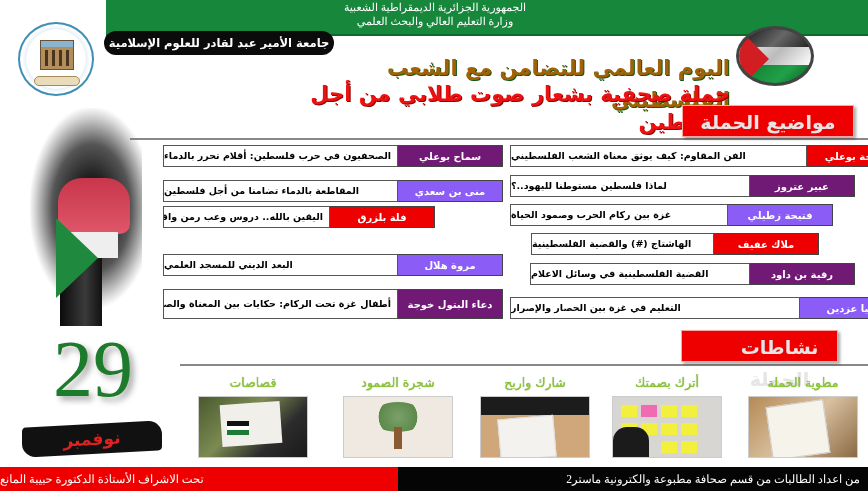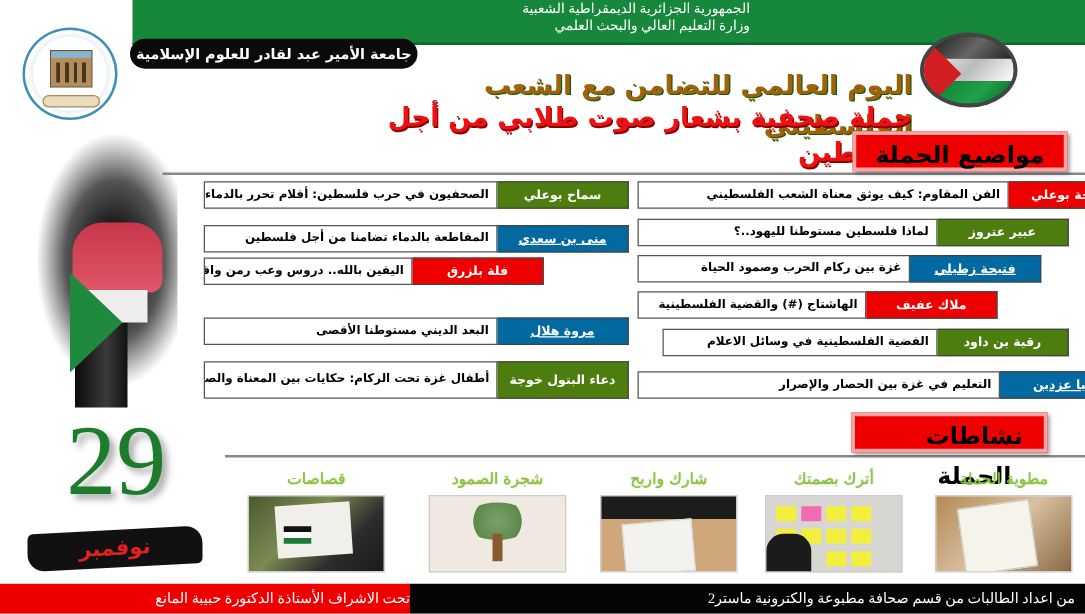--- a/index.html
+++ b/index.html
@@ -1,52 +1,52 @@
 <!DOCTYPE html>
 <html><head>
 <meta charset="utf-8">
 <style>
   * { box-sizing: border-box; margin: 0; padding: 0; }
   html, body { width: 868px; height: 491px; overflow: hidden; background: #fff; }
   body { font-family: "DejaVu Sans", sans-serif; position: relative; direction: ltr; }
 
   .gov-bar { position: absolute; left: 106px; top: 0; width: 762px; height: 36px; background: #16873b; border-bottom: 2px solid #0d6a2b; }
   .gov-text { position: absolute; left: 270px; top: 0; width: 330px; text-align: center; color: #fff; font-size: 11px; line-height: 14px; direction: rtl; font-family: "Liberation Serif", serif; }
-  .gov-text div { height: 14px; text-align: right; }
+  .gov-text div { height: 14px; }
 
   .univ-pill { position: absolute; left: 104px; top: 31px; width: 230px; height: 24px; background: #0b0b0b; border-radius: 12px; color: #fff; font-size: 11.5px; font-weight: bold; text-align: center; line-height: 24px; direction: rtl; }
 
   .logo { position: absolute; left: 18px; top: 22px; width: 76px; height: 74px; border-radius: 50%; border: 2px solid #3e8fb5; background: radial-gradient(circle, #fff 58%, #e8f2f7 60%, #fff 68%); }
   .logo .building { position: absolute; left: 20px; top: 16px; width: 34px; height: 30px; background: linear-gradient(#8ab4cf 0 20%, #b38e5d 20% 100%); border: 1px solid #6b5134; }
   .logo .building::before { content:""; position:absolute; left:4px; top:9px; width:24px; height:16px; background: repeating-linear-gradient(90deg, #4a3420 0 3px, #b38e5d 3px 7px); }
   .logo .banner { position: absolute; left: 14px; top: 52px; width: 46px; height: 10px; border-radius: 6px; background: #e9dcbb; border: 1px solid #a58b58; }
 
   .flag-badge { position: absolute; left: 736px; top: 26px; width: 78px; height: 60px; border-radius: 50%; background: #222; border: 3px solid #444; overflow: hidden; }
   .flag-badge .stripe { position: absolute; left: 0; width: 100%; height: 33.4%; }
   .flag-badge .s1 { top: 0; background: linear-gradient(135deg, #111, #666 55%, #222); }
   .flag-badge .s2 { top: 33.3%; background: linear-gradient(135deg, #eee, #bbb 50%, #fff); }
   .flag-badge .s3 { top: 66.6%; background: linear-gradient(135deg, #0c7a2a, #21a04a 60%, #0a5d20); }
   .flag-badge .tri { position: absolute; left: 0; top: 0; width: 0; height: 0; border-top: 30px solid transparent; border-bottom: 30px solid transparent; border-left: 30px solid #d21d22; }
 
   .title { position: absolute; left: 300px; top: 52px; width: 430px; text-align: right; direction: rtl; color: #a16207; font-size: 21px; font-weight: bold; line-height: 32px; text-shadow: 1px 1px 0 #0f5a16; }
   .subtitle { position: absolute; left: 296px; top: 80px; width: 434px; text-align: right; direction: rtl; color: #ee1111; font-size: 21px; font-weight: bold; line-height: 28px; text-shadow: 1px 1px 0 #8a0000; }
 
-  .section-head { position: absolute; height: 32px; background: #ee0000; color: #000000; font-weight: bold; font-size: 19px; text-align: center; line-height: 32px; direction: rtl; border: 3px solid #fca5a5; box-shadow: 2px 2px 3px rgba(0,0,0,.35); }
+  .section-head { position: absolute; height: 32px; background: #ee0000; color: #e5e5e5; font-weight: bold; font-size: 19px; text-align: center; line-height: 32px; direction: rtl; border: 1px solid #fca5a5; box-shadow: 2px 2px 3px rgba(0,0,0,.35); }
   .sh-topics { left: 682px; top: 105px; width: 172px; }
   .sh-acts { left: 681px; top: 330px; width: 157px; padding-left: 40px; }
   .section-line { position: absolute; height: 2px; background: #888; }
   .sl1 { left: 130px; top: 138px; width: 738px; }
   .sl2 { left: 180px; top: 364px; width: 688px; }
 
   .topic-row { position: absolute; height: 22px; display: flex; direction: ltr; }
-  .topic-row .t-title { flex: 1; border: 1.5px solid #555; background: #fff; color: #000; font-size: 9.5px; font-weight: bold; direction: rtl; text-align: right; padding-right: 6px; line-height: 19px; white-space: nowrap; overflow: hidden; }
+  .topic-row .t-title { flex: 1; border: 1.5px solid #555; background: #fff; color: #000; font-size: 9.5px; font-weight: bold; direction: rtl; text-align: left; padding-right: 6px; line-height: 19px; white-space: nowrap; overflow: hidden; }
   .topic-row .t-name { width: 105px; color: #fff; font-size: 10px; font-weight: bold; text-align: center; line-height: 22px; direction: rtl; border: 1px solid #444; border-left: none; }
   .bg-red { background: #ee0000; }
-  .bg-green { background: #4d7c0f; }
-  .bg-black { background: #0369a1; text-decoration: underline; }
+  .bg-green { background: #701a75; }
+  .bg-black { background: #8b5cf6; }
 
   .fist { position: absolute; left: 30px; top: 108px; width: 112px; height: 220px; }
   .fist .splash { position: absolute; left: 0; top: 0; width: 112px; height: 200px; background: radial-gradient(ellipse at 55% 50%, #1a1a1a 20%, #555 45%, rgba(120,120,120,.3) 65%, transparent 72%); }
   .fist .hand { position: absolute; left: 28px; top: 70px; width: 72px; height: 56px; background: linear-gradient(180deg, #c8364a, #e0566a); border-radius: 24px 24px 10px 10px; }
   .fist .white { position: absolute; left: 28px; top: 124px; width: 60px; height: 26px; background: #eee; }
   .fist .arm { position: absolute; left: 30px; top: 148px; width: 42px; height: 70px; background: linear-gradient(90deg, #0b0b0b, #3a3a3a 60%, #111); }
   .fist .green { position: absolute; left: 26px; top: 110px; width: 0; height: 0; border-top: 40px solid transparent; border-bottom: 40px solid transparent; border-left: 42px solid #1f8a3d; }
 
   .date-num { position: absolute; left: 38px; top: 324px; width: 110px; text-align: center; color: #1d7b2c; font-family: "Liberation Serif", serif; font-size: 80px; line-height: 90px; text-shadow: 4px 4px 6px rgba(0,0,0,.35); }
   .date-band { position: absolute; left: 22px; top: 424px; width: 140px; height: 30px; background: #111; border-radius: 4px 14px 4px 14px; color: #e32020; font-size: 17px; font-weight: bold; text-align: center; line-height: 30px; direction: rtl; transform: skewY(-3deg); }
@@ -73,21 +73,21 @@
      linear-gradient(#f2ef3d,#f2ef3d) 20px 18px/16px 12px no-repeat,
      linear-gradient(#f2ef3d,#f2ef3d) 40px 18px/16px 12px no-repeat,
      linear-gradient(#f2ef3d,#f2ef3d) 60px 18px/16px 12px no-repeat,
      linear-gradient(#f2ef3d,#f2ef3d) 40px 36px/16px 12px no-repeat,
      linear-gradient(#f2ef3d,#f2ef3d) 60px 36px/16px 12px no-repeat; }
   .p4::after { content:""; position:absolute; left:0; top:30px; width:36px; height:32px; background:#1b1b1b; border-radius: 14px 14px 0 0; }
   .p5 { background: linear-gradient(135deg, #b58a55, #d9c0a0 50%, #8a6a44); }
   .p5::before { content:""; position:absolute; left:20px; top:6px; width:56px; height:52px; background:#f6f3ea; transform: rotate(-8deg); border:1px solid #ccc; }
 
   .footer { position: absolute; left: 0; top: 467px; width: 868px; height: 24px; display: flex; }
-  .footer .f-red { width: 328px; background: #ee0000; color: #fff; font-size: 11.5px; text-align: right; line-height: 24px; direction: rtl; font-family: "Liberation Serif", serif; }
+  .footer .f-red { width: 398px; background: #ee0000; color: #fff; font-size: 11.5px; text-align: left; line-height: 24px; direction: rtl; font-family: "Liberation Serif", serif; }
   .footer .f-black { flex: 1; background: #050505; color: #fff; font-size: 11.5px; text-align: right; padding-right: 8px; line-height: 24px; direction: rtl; font-family: "Liberation Serif", serif; }
 </style>
 </head>
 <body>
 
 <div class="gov-bar"></div>
 <div class="gov-text">
   <div>الجمهورية الجزائرية الديمقراطية الشعبية</div>
   <div>وزارة التعليم العالي والبحث العلمي</div>
 </div>
@@ -117,21 +117,21 @@
     <div class="t-name bg-red">سميحة بوعلي</div>
   </div>
   <div class="topic-row" style="left:510px;top:175px;width:345px;">
     <div class="t-title">لماذا فلسطين مستوطنا لليهود..؟</div>
     <div class="t-name bg-green">عبير عتروز</div>
   </div>
   <div class="topic-row" style="left:510px;top:204px;width:323px;">
     <div class="t-title">غزة بين ركام الحرب وصمود الحياة</div>
     <div class="t-name bg-black">فتيحة زطيلي</div>
   </div>
-  <div class="topic-row" style="left:510px;top:233px;width:288px;">
+  <div class="topic-row" style="left:531px;top:233px;width:288px;">
     <div class="t-title">الهاشتاج (#) والقضية الفلسطينية</div>
     <div class="t-name bg-red">ملاك عفيف</div>
   </div>
   <div class="topic-row" style="left:510px;top:263px;width:345px;padding-left:20px;">
     <div class="t-title">القضية الفلسطينية في وسائل الاعلام</div>
     <div class="t-name bg-green">رقية بن داود</div>
   </div>
   <div class="topic-row" style="left:510px;top:297px;width:395px;">
     <div class="t-title">التعليم في غزة بين الحصار والإصرار</div>
     <div class="t-name bg-black">دنيا عزدين</div>
@@ -145,21 +145,21 @@
   </div>
   <div class="topic-row" style="left:163px;top:180px;width:340px;">
     <div class="t-title">المقاطعة بالدماء تضامنا من أجل فلسطين</div>
     <div class="t-name bg-black">منى بن سعدي</div>
   </div>
   <div class="topic-row" style="left:163px;top:206px;width:272px;">
     <div class="t-title">اليقين بالله.. دروس وعب رمن واقع أهل غزة</div>
     <div class="t-name bg-red">فلة بلزرق</div>
   </div>
   <div class="topic-row" style="left:163px;top:254px;width:340px;">
-    <div class="t-title">البعد الديني مستوطنا الأقصى</div>
+    <div class="t-title">البعد الديني للمسجد العلمي</div>
     <div class="t-name bg-black">مروة هلال</div>
   </div>
   <div class="topic-row" style="left:163px;top:289px;width:340px;height:30px;">
     <div class="t-title" style="line-height:27px;">أطفال غزة تحت الركام: حكايات بين المعناة والصمود</div>
     <div class="t-name bg-green" style="line-height:30px;">دعاء البتول خوجة</div>
   </div>
 </div>
 
 <div class="fist">
   <div class="splash"></div>

